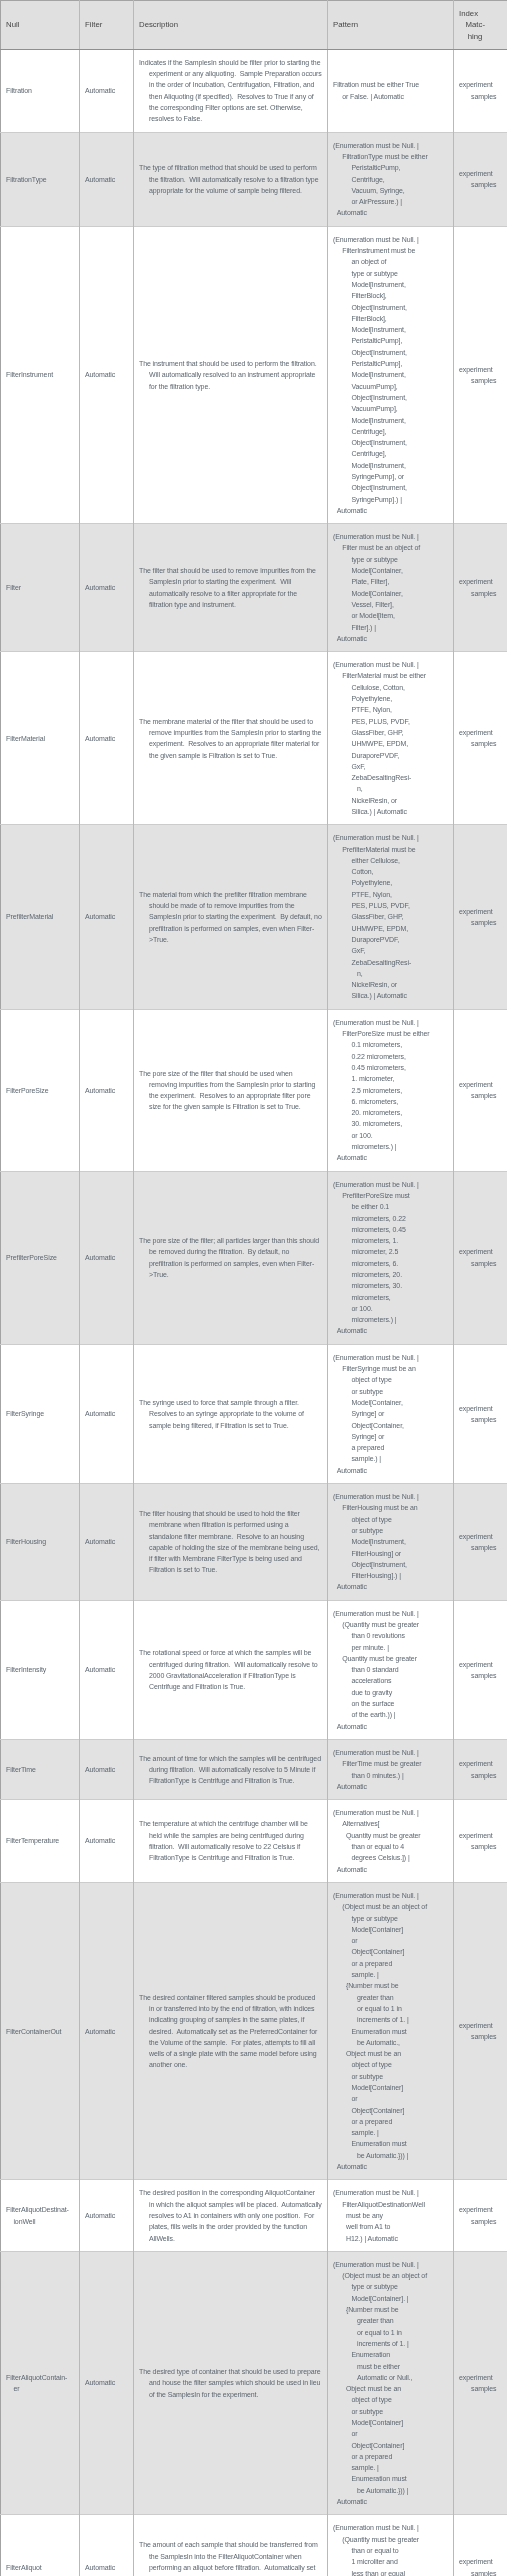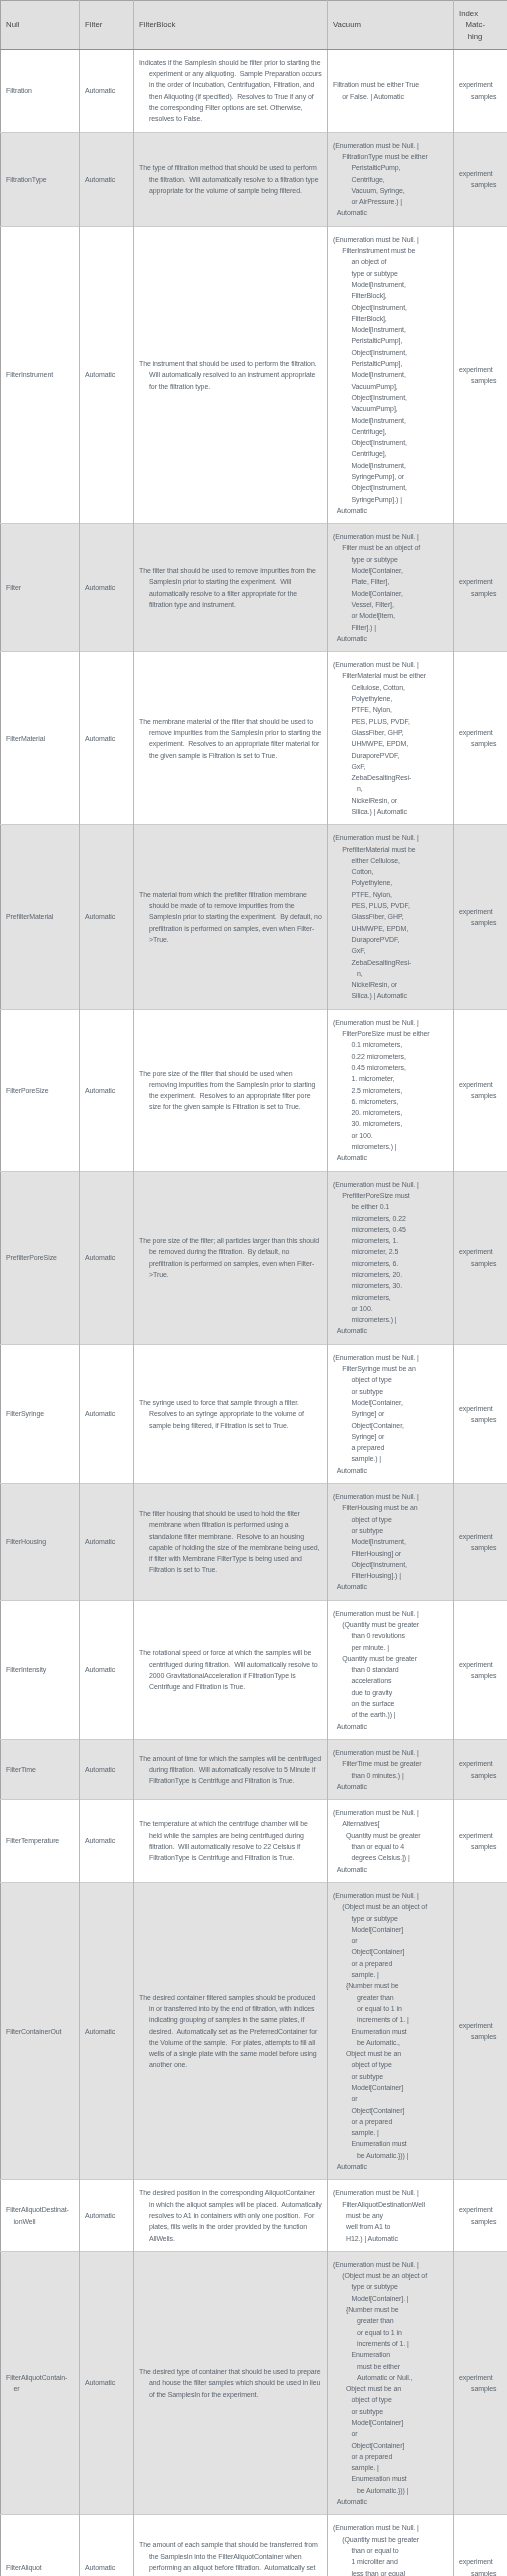--- a/index.html
+++ b/index.html
@@ -76,22 +76,22 @@
     <col class="c-name">
     <col class="c-default">
     <col class="c-desc">
     <col class="c-pattern">
     <col class="c-index">
   </colgroup>
   <thead>
     <tr>
       <th>Null</th>
       <th>Filter</th>
-      <th>FilterBlock</th>
-      <th>Vacuum</th>
+      <th>Description</th>
+      <th>Pattern</th>
       <th>Index
    Matc-
     hing</th>
     </tr>
   </thead>
   <tbody>
       <tr>
     <td class="cell-name">Filtration</td>
     <td class="cell-default">Automatic</td>
     <td class="cell-desc">Indicates if the SamplesIn should be filter prior to starting the experiment or any aliquoting.  Sample Preparation occurs in the order of Incubation, Centrifugation, Filtration, and then Aliquoting (if specified).  Resolves to True if any of the corresponding Filter options are set. Otherwise, resolves to False.</td>

